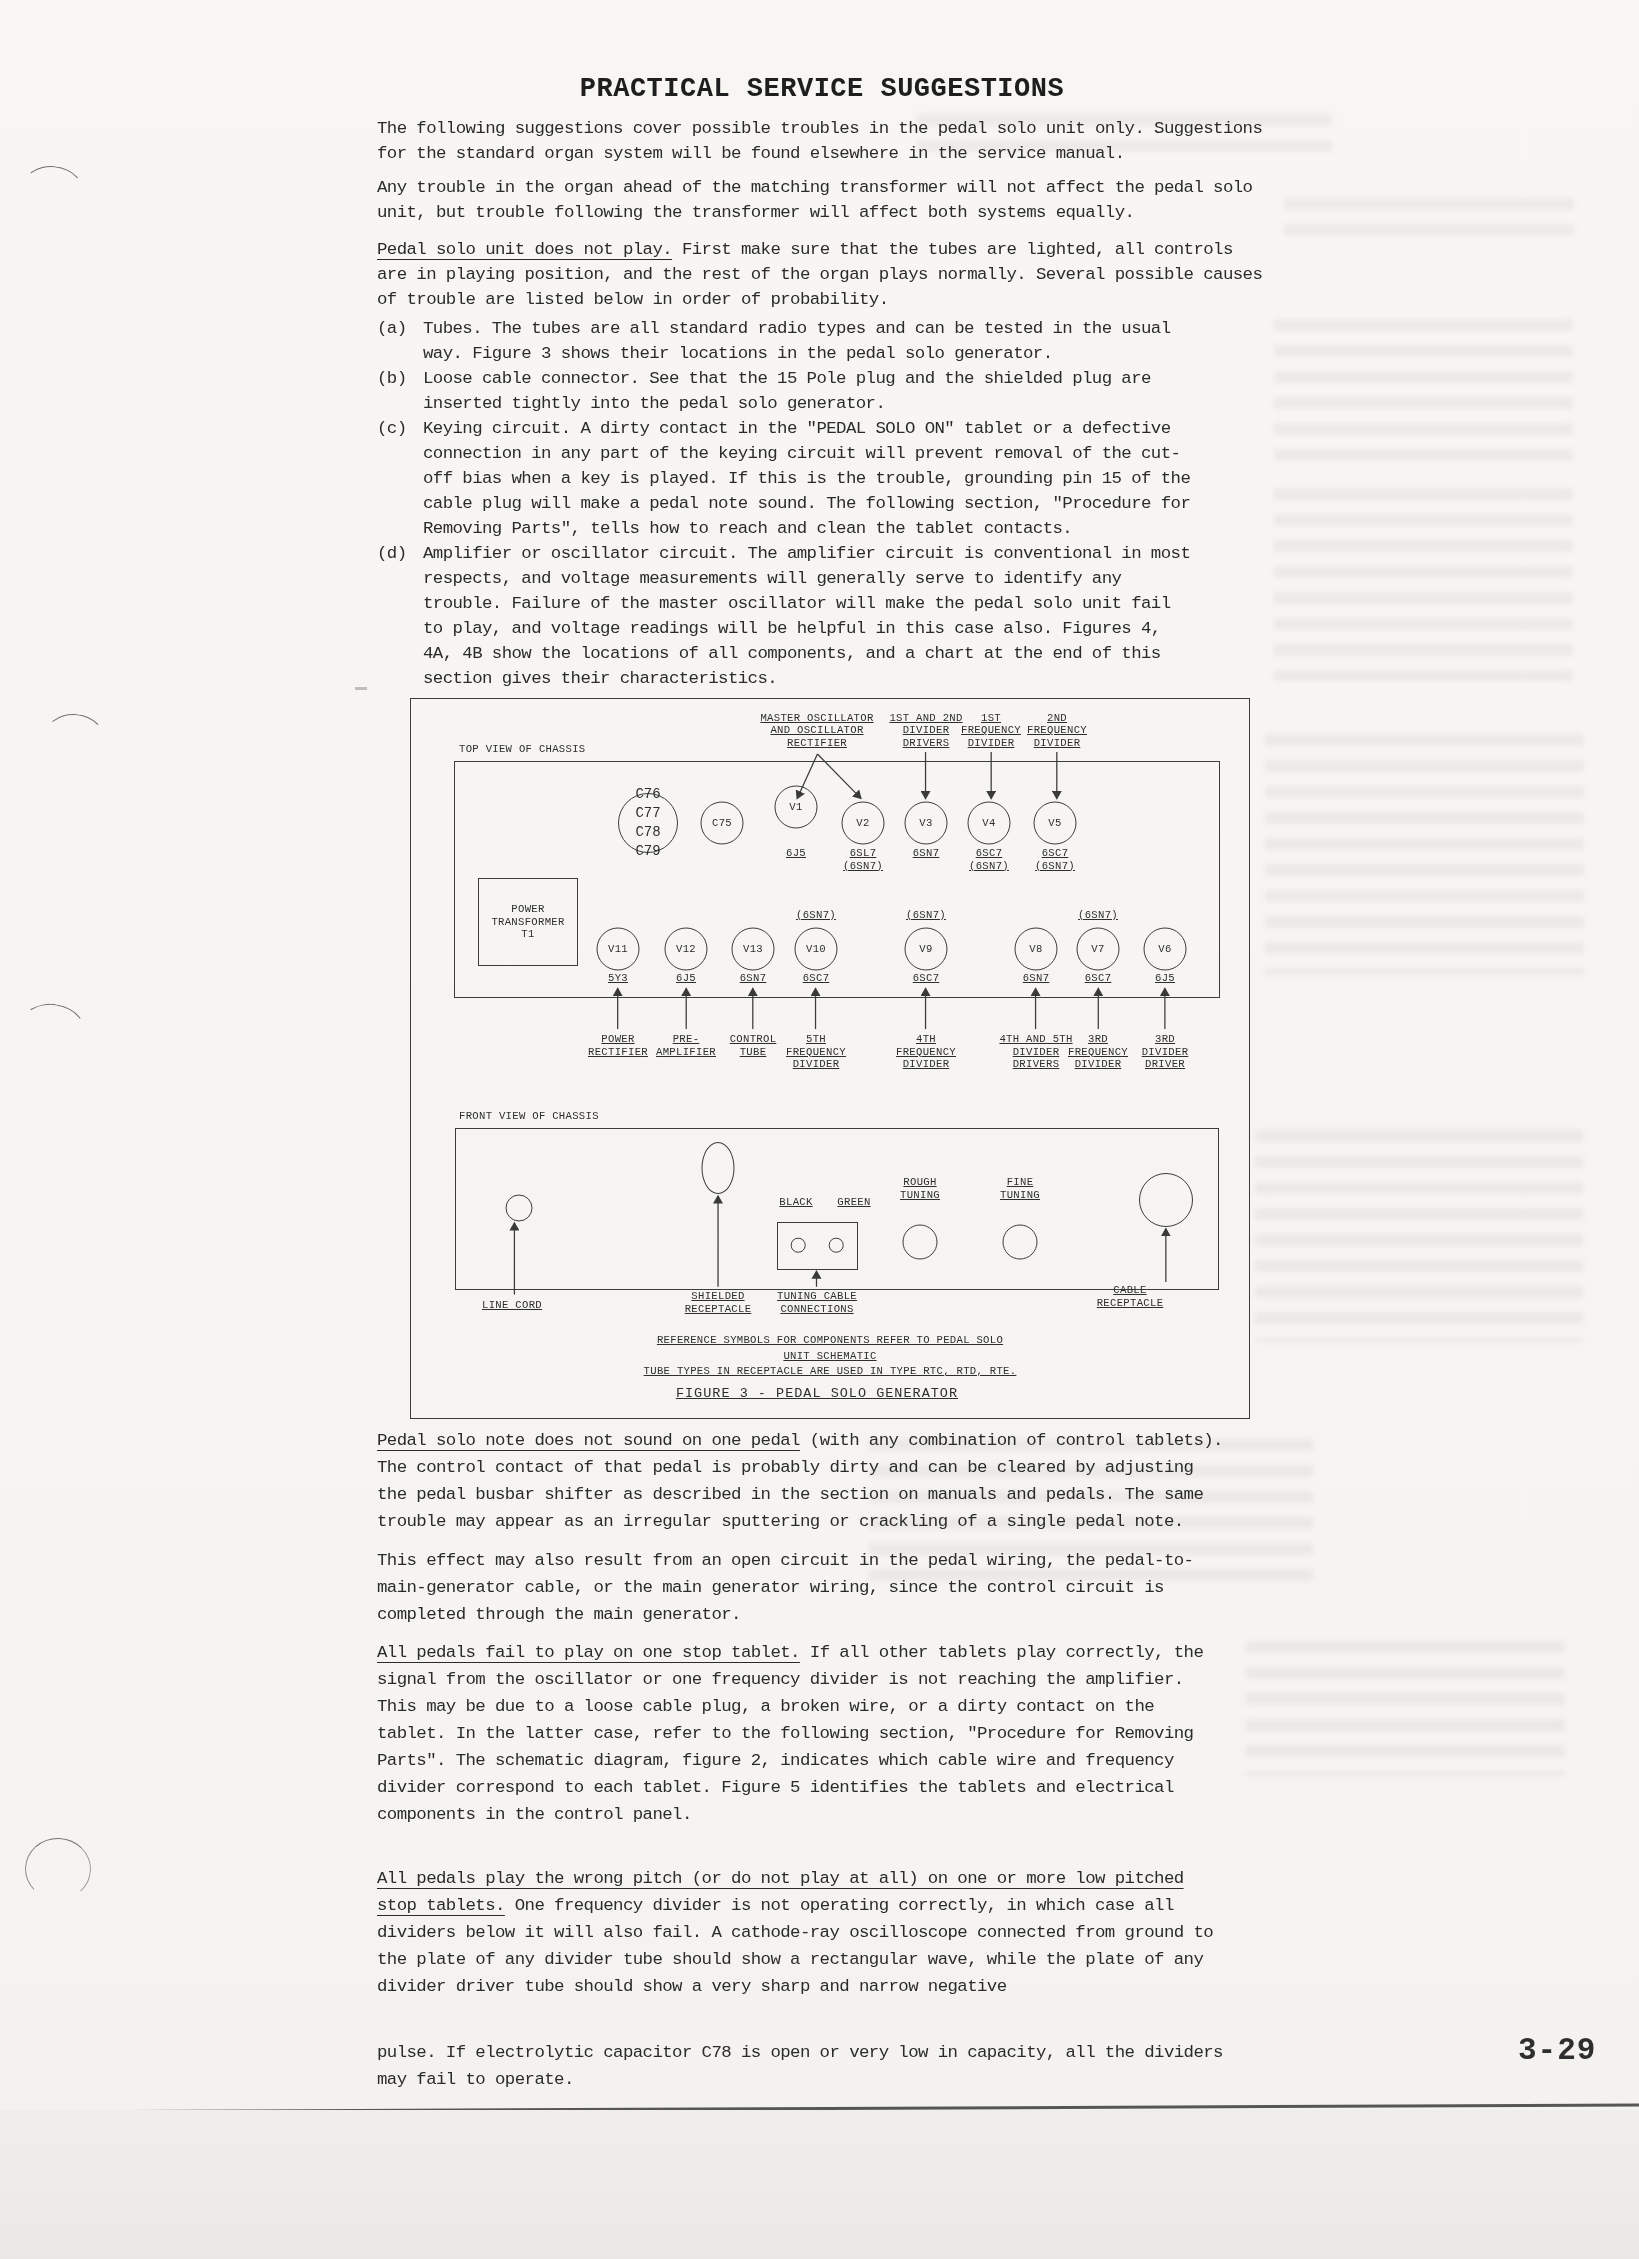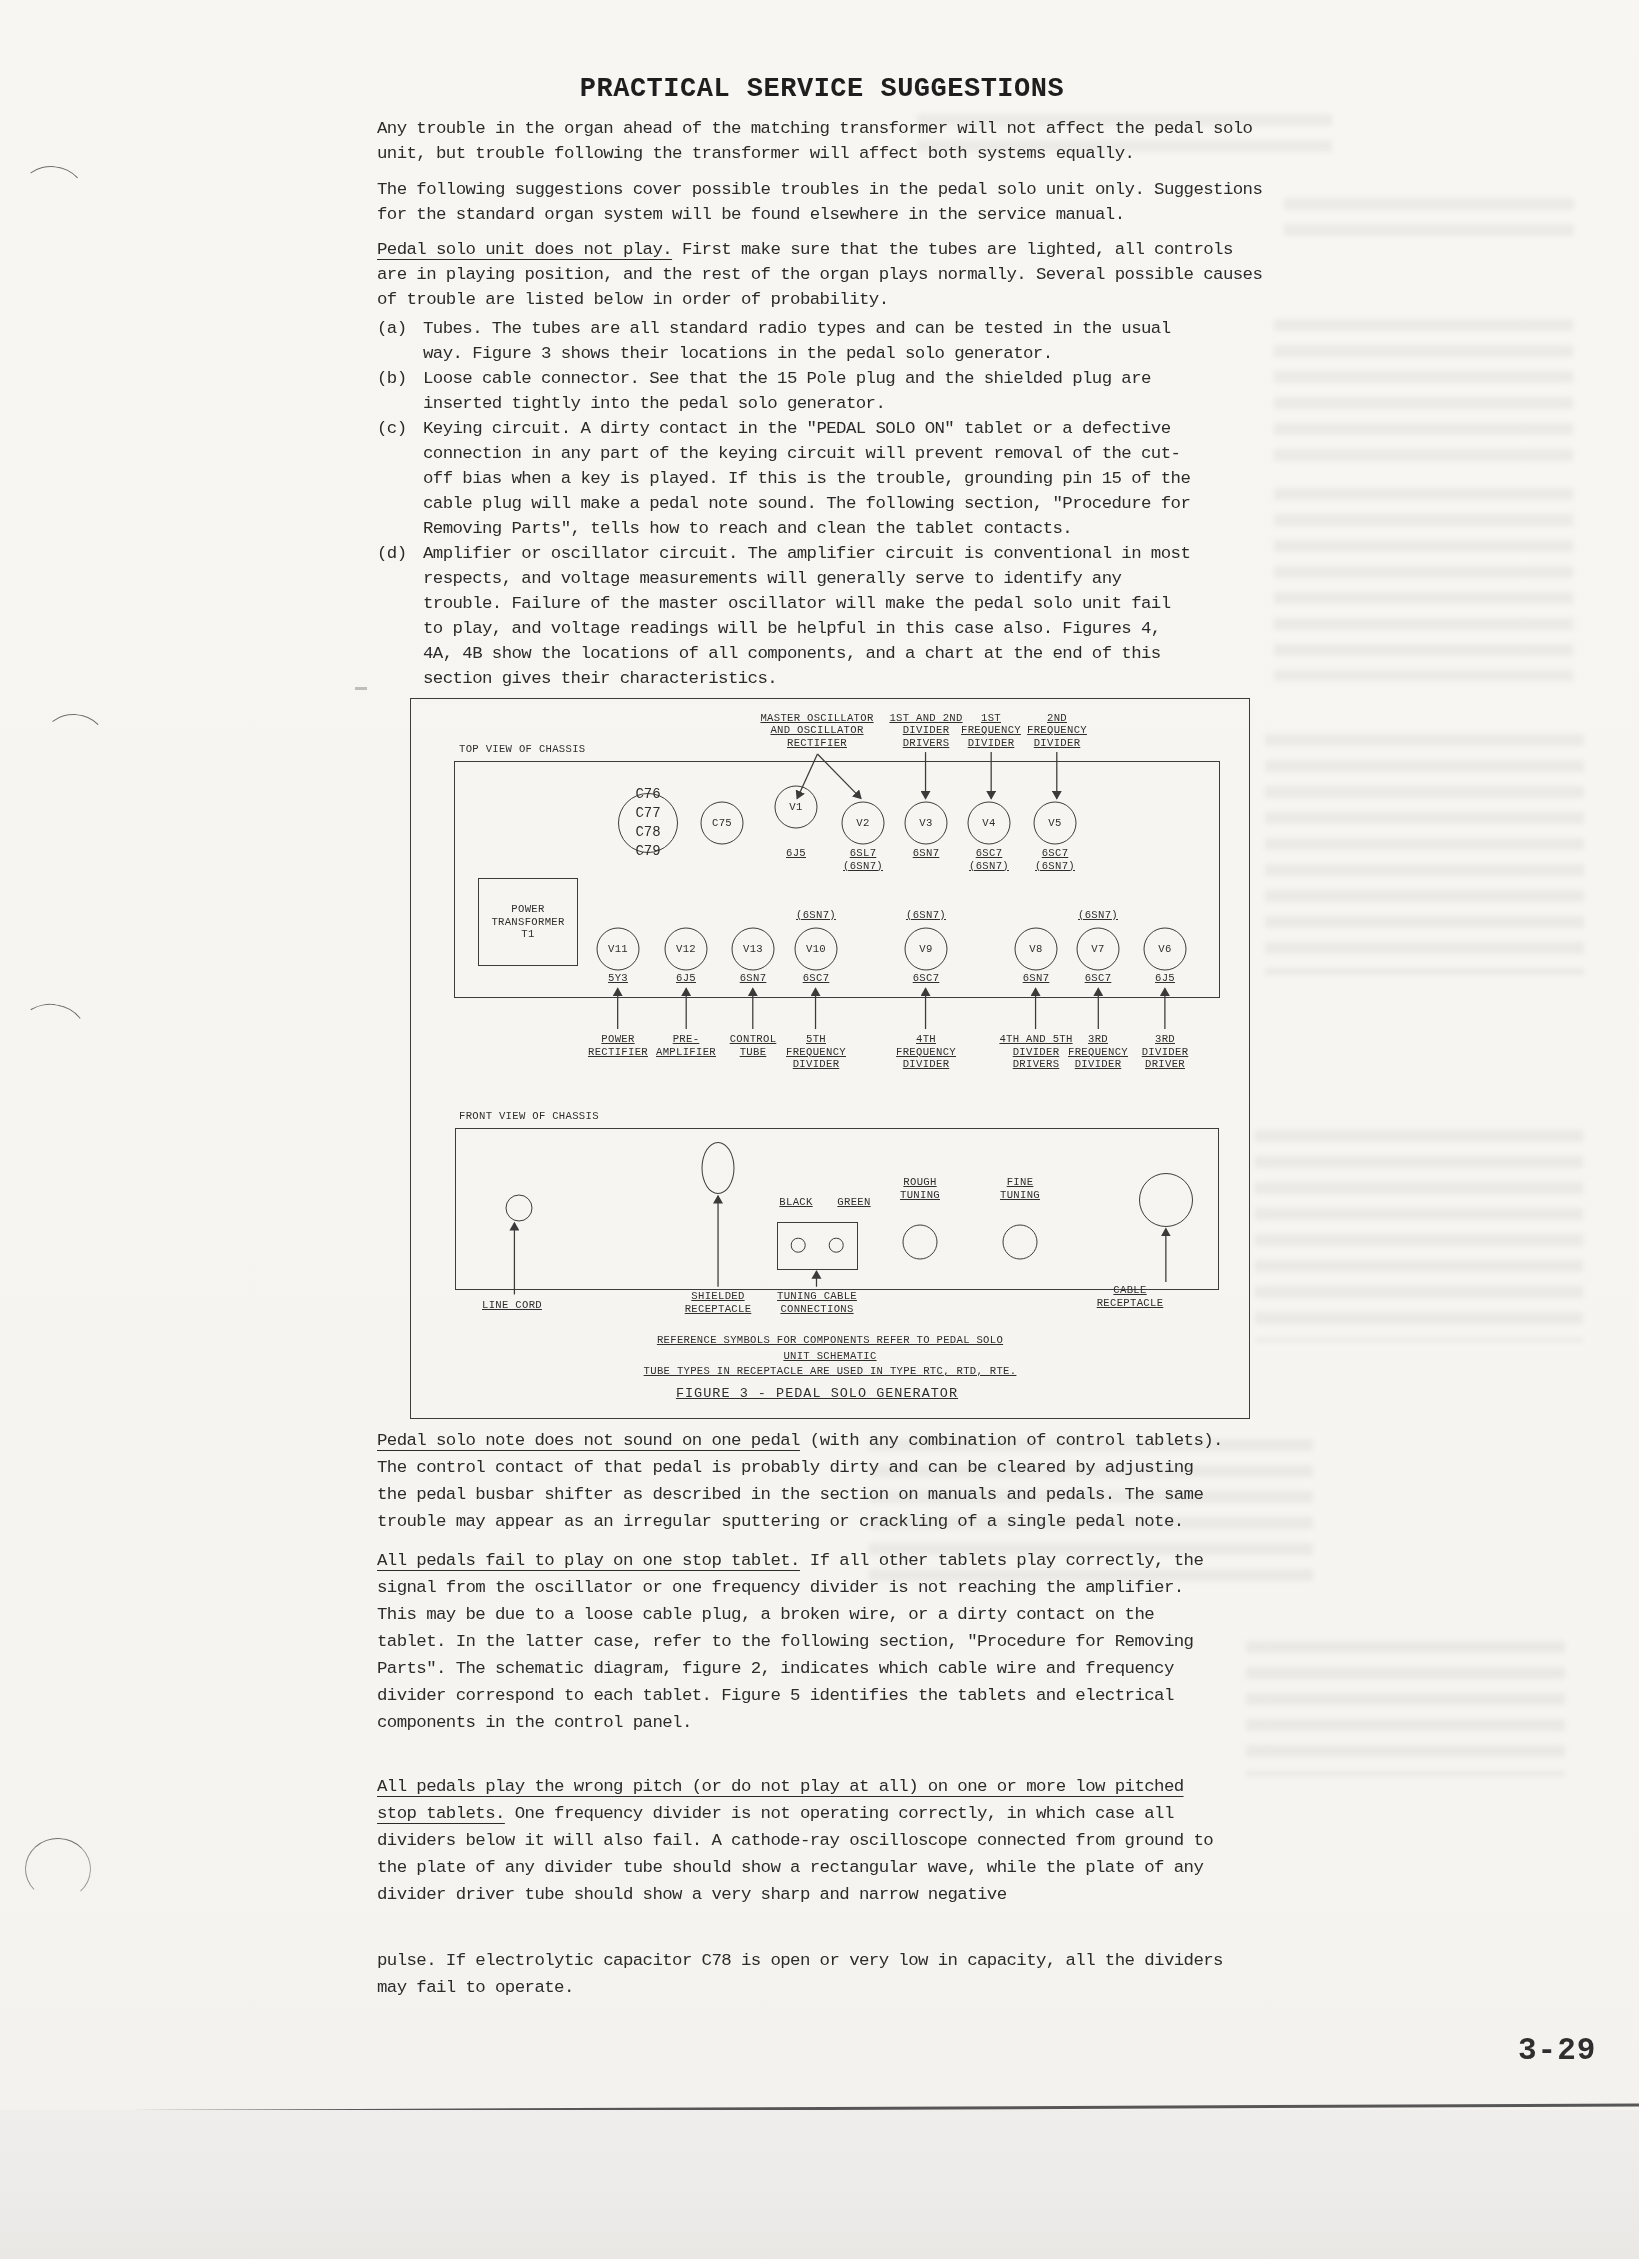--- a/index.html
+++ b/index.html
@@ -59,22 +59,22 @@
   <div class="arc" style="left:42px;top:714px;width:62px;height:54px;transform:rotate(4deg);"></div>
   <div class="arc" style="left:17.4px;top:1004px;width:68px;height:58px;transform:rotate(10deg);"></div>
   <div class="arc arc4" style="left:25px;top:1838px;width:64px;height:60px;transform:rotate(2deg);"></div>
 
   <div class="stray" style="left:355px;top:687px;width:11.6px;height:2.9px;opacity:.6;"></div>
   <div class="stray" style="left:290px;top:2217px;width:9.7px;height:2.9px;transform:rotate(30deg);opacity:.5;"></div>
   <div class="stray" style="left:676px;top:2230px;width:7.7px;height:2.9px;transform:rotate(-20deg);opacity:.4;"></div>
 
   <div class="col col-pre">
     <div class="doc-title">PRACTICAL SERVICE SUGGESTIONS</div>
+    <p class="para">The following suggestions cover possible troubles in the pedal solo unit only.  Suggestions for the standard organ system will be found elsewhere in the service manual.</p>
     <p class="para" style="margin-bottom:11.6px;">Any trouble in the organ ahead of the matching transformer will not affect the pedal solo unit, but trouble following the transformer will affect both systems equally.</p>
-    <p class="para">The following suggestions cover possible troubles in the pedal solo unit only.  Suggestions for the standard organ system will be found elsewhere in the service manual.</p>
     <p class="para para-sec"><span class="lead">Pedal solo unit does not play.</span><span>  First make sure that the tubes are lighted, all controls are in playing position, and the rest of the organ plays normally.  Several possible causes of trouble are listed below in order of probability.</span></p>
     <div class="list">
       <div class="li">
         <span class="marker">(a)</span>
         <span class="it">Tubes.  The tubes are all standard radio types and can be tested in the usual way.  Figure 3 shows their locations in the pedal solo generator.</span>
       </div>
       <div class="li">
         <span class="marker">(b)</span>
         <span class="it">Loose cable connector.  See that the 15 Pole plug and the shielded plug are inserted tightly into the pedal solo generator.</span>
       </div>
@@ -242,20 +242,21 @@
     <div class="fl" style="left:719px;top:585px;">CABLE<br>RECEPTACLE</div>
 
     <div class="fl" style="left:419px;top:635px;">REFERENCE SYMBOLS FOR COMPONENTS REFER TO PEDAL SOLO</div>
     <div class="fl" style="left:419px;top:651px;">UNIT SCHEMATIC</div>
     <div class="fl" style="left:419px;top:666px;">TUBE TYPES IN RECEPTACLE ARE USED IN TYPE RTC, RTD, RTE.</div>
     <div class="fl fig-title" style="left:406px;top:689px;">FIGURE 3 - PEDAL SOLO GENERATOR</div>
   </div>
 
   <div class="col col-post">
     <p class="para mb12"><span class="lead">Pedal solo note does not sound on one pedal</span><span> (with any combination of control tablets).  The control contact of that pedal is probably dirty and can be cleared by adjusting the pedal busbar shifter as described in the section on manuals and pedals.  The same trouble may appear as an irregular sputtering or crackling of a single pedal note.</span></p>
+    <p class="para mb12">This effect may also result from an open circuit in the pedal wiring, the pedal-to-main-generator cable, or the main generator wiring, since the control circuit is completed through the main generator.</p>
     <p class="para mb38"><span class="lead">All pedals fail to play on one stop tablet.</span><span>  If all other tablets play correctly, the signal from the oscillator or one frequency divider is not reaching the amplifier.  This may be due to a loose cable plug, a broken wire, or a dirty contact on the tablet.  In the latter case, refer to the following section, "Procedure for Removing Parts".  The schematic diagram, figure 2, indicates which cable wire and frequency divider correspond to each tablet.  Figure 5 identifies the tablets and electrical components in the control panel.</span></p>
     <p class="para mb28"><span class="lead">All pedals play the wrong pitch (or do not play at all) on one or more low pitched stop tablets.</span><span>  One frequency divider is not operating correctly, in which case all dividers below it will also fail.  A cathode-ray oscilloscope connected from ground to the plate of any divider tube should show a rectangular wave, while the plate of any divider driver tube should show a very sharp and narrow negative</span></p>
     <p class="para">pulse.  If electrolytic capacitor C78 is open or very low in capacity, all the dividers may fail to operate.</p>
   </div>
 
   <div class="page-number">3-29</div>
   <div class="page-edge"></div>
   <div class="below-edge"></div>
 </div>
 

